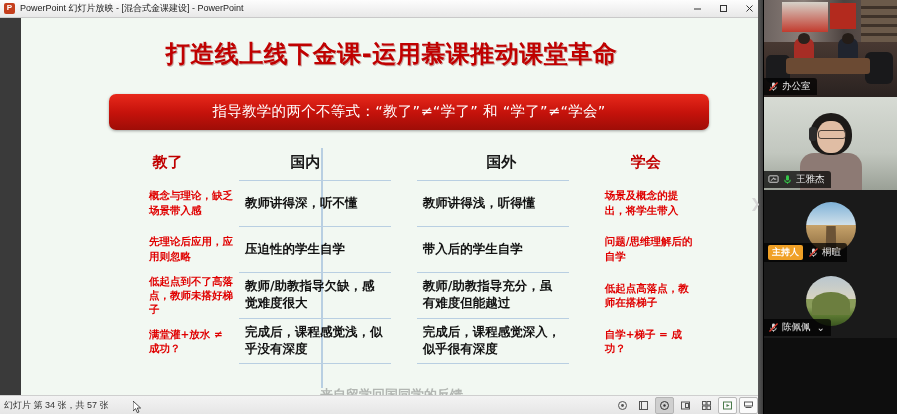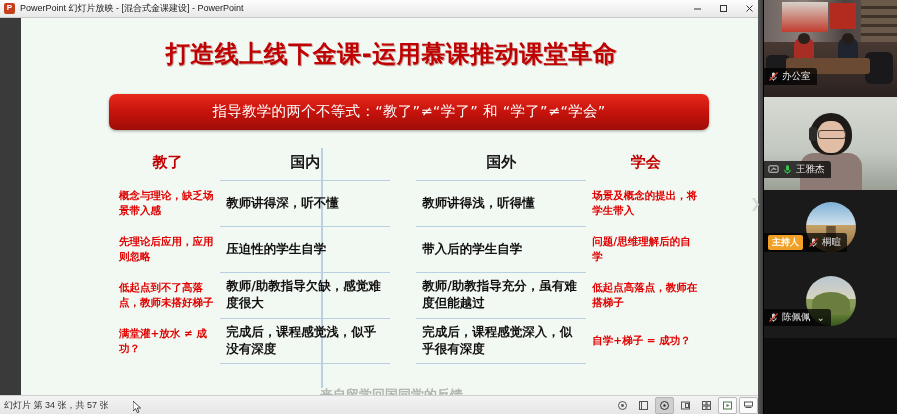--- a/index.html
+++ b/index.html
@@ -59,21 +59,21 @@
   .hdr .c-mid,.hdr .c-mid2{color:#1a1a1a;}
 
   .body-row{min-height:46px;}
   .body-row .c-mid,.body-row .c-mid2{
        font-size:12.5px;color:#111;font-weight:bold;line-height:1.35;
        border-top:1.5px solid #b9cfe2;
        font-family:"DejaVu Sans","Liberation Sans",sans-serif;}
   .body-row.last .c-mid,.body-row.last .c-mid2{border-bottom:1.5px solid #b9cfe2;}
   .body-row .c-left,.body-row .c-right{
        font-size:10.5px;color:#e00000;font-weight:bold;line-height:1.35;
-       font-family:"DejaVu Sans","Liberation Sans",sans-serif;}
+       font-family:"DejaVu Sans","Liberation Sans",sans-serif;margin-left:30px;}
   .vdiv{position:absolute;left:300px;top:130px;width:1.5px;height:240px;background:#b9cfe2;}
 
   .foot{position:absolute;left:0;right:0;top:368px;text-align:center;
         font-size:13px;color:#b2b6b2;font-weight:bold;
         font-family:"DejaVu Sans","Liberation Sans",sans-serif;}
 
   
   .statusbar{height:18px;background:linear-gradient(#f3f3f3,#e6e6e6);
        border-top:1px solid #cfcfcf;display:flex;align-items:center;
        padding:0 4px;flex:none;position:relative;}
@@ -89,21 +89,21 @@
   
   .pane-chevron{position:absolute;left:750px;top:196px;color:#d8d8d8;font-size:13px;
        font-family:"DejaVu Sans",sans-serif;}
   .pane-bar{position:absolute;left:758px;top:0;width:5px;height:414px;
        background:linear-gradient(90deg,#5a5a5a,#3d3d3d);}
 
   
   .vpanel{position:absolute;left:764px;top:0;width:133px;height:414px;
           background:#0e0e0e;display:flex;flex-direction:column;}
   .vtile{position:relative;width:133px;flex:none;overflow:hidden;background:#111;}
-  .vlabel{position:absolute;left:0;bottom:12px;display:flex;align-items:center;
+  .vlabel{position:absolute;left:0;bottom:2px;display:flex;align-items:center;
           gap:3px;padding:2px 6px 2px 4px;background:rgba(0,0,0,.72);
           border-radius:0 3px 0 0;}
   .vname{font-size:9.5px;color:#e9e9e9;white-space:nowrap;
          font-family:"DejaVu Sans","Liberation Sans",sans-serif;}
   .host-badge{background:#f0a026;color:#fff;font-size:9px;font-weight:bold;
         padding:1px 4px;border-radius:2px;margin-right:2px;
         font-family:Liberation Mono, monospace;}
   .ic{width:11px;height:11px;flex:none;display:block;}
   .chev{color:#dcdcdc;font-size:10px;margin-left:3px;}
 

